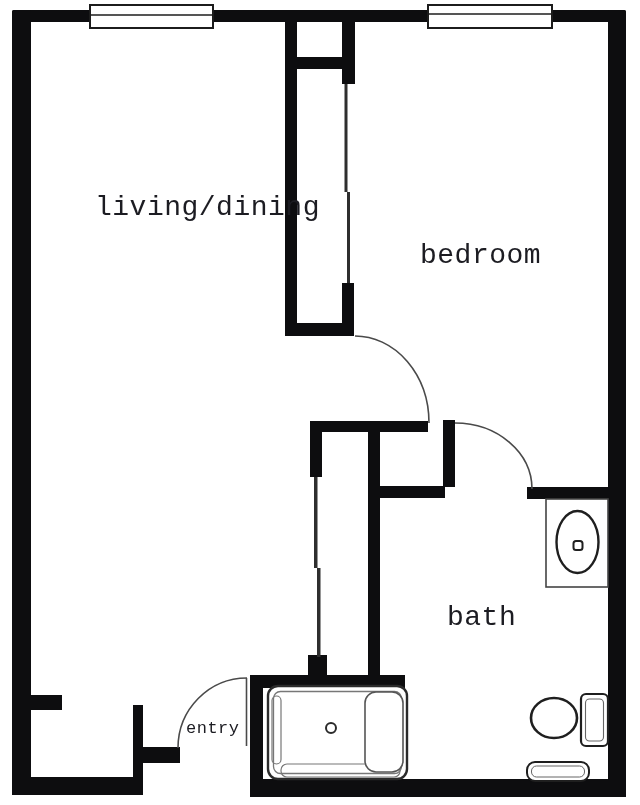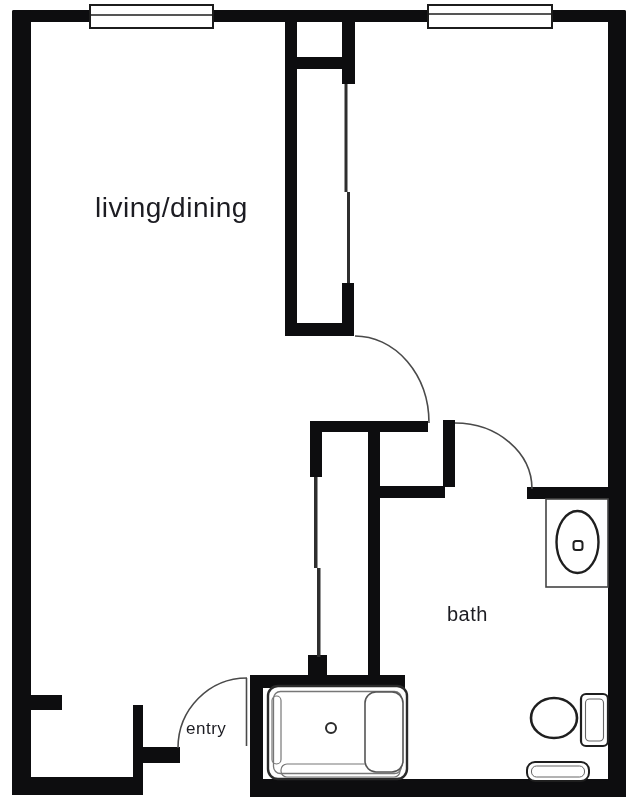--- a/index.html
+++ b/index.html
@@ -1,33 +1,33 @@
 <!DOCTYPE html>
 <html><head>
 <meta charset="utf-8">
 <style>
   html,body{margin:0;padding:0;background:#ffffff;}
   .plan-wrap{
     position:relative;
     width:640px;height:805px;
     background:#ffffff;
-    font-family:Liberation Sans, sans-serif;
+    font-family:Liberation Mono, monospace;
     overflow:hidden;
   }
   .plan-wrap svg{position:absolute;left:0;top:0;}
   .room-label{
     position:absolute;
     color:#1c1c22;
     letter-spacing:0.5px;
     white-space:nowrap;
     line-height:1;
   }
   .lbl-living{left:95px;top:194px;font-size:28px;}
   .lbl-bedroom{left:420px;top:242px;font-size:28px;}
-  .lbl-bath{left:447px;top:604px;font-size:20px;}
+  .lbl-bath{left:447px;top:604px;font-size:28px;}
   .lbl-entry{left:186px;top:720px;font-size:17px;}
 </style>
 </head>
 <body>
 
 <div class="plan-wrap">
 
   <svg width="640" height="805" viewBox="0 0 640 805">
 
     <g fill="#0d0d0f" stroke="none">
@@ -106,15 +106,16 @@
       <ellipse cx="554" cy="718" rx="23" ry="20" fill="#ffffff" stroke="#1f1f1f" stroke-width="2.6"></ellipse>
     </g>
 
     <g>
       <rect x="527" y="762" width="62" height="19" rx="8" fill="#ffffff" stroke="#1f1f1f" stroke-width="2"></rect>
       <rect x="531.5" y="766" width="53" height="11" rx="5" fill="none" stroke="#666666" stroke-width="1"></rect>
     </g>
   </svg>
 
   <div class="room-label lbl-living">living/dining</div>
+  <div class="room-label lbl-bedroom">bedroom</div>
   <div class="room-label lbl-bath">bath</div>
   <div class="room-label lbl-entry">entry</div>
 </div>
 
 </body></html>

